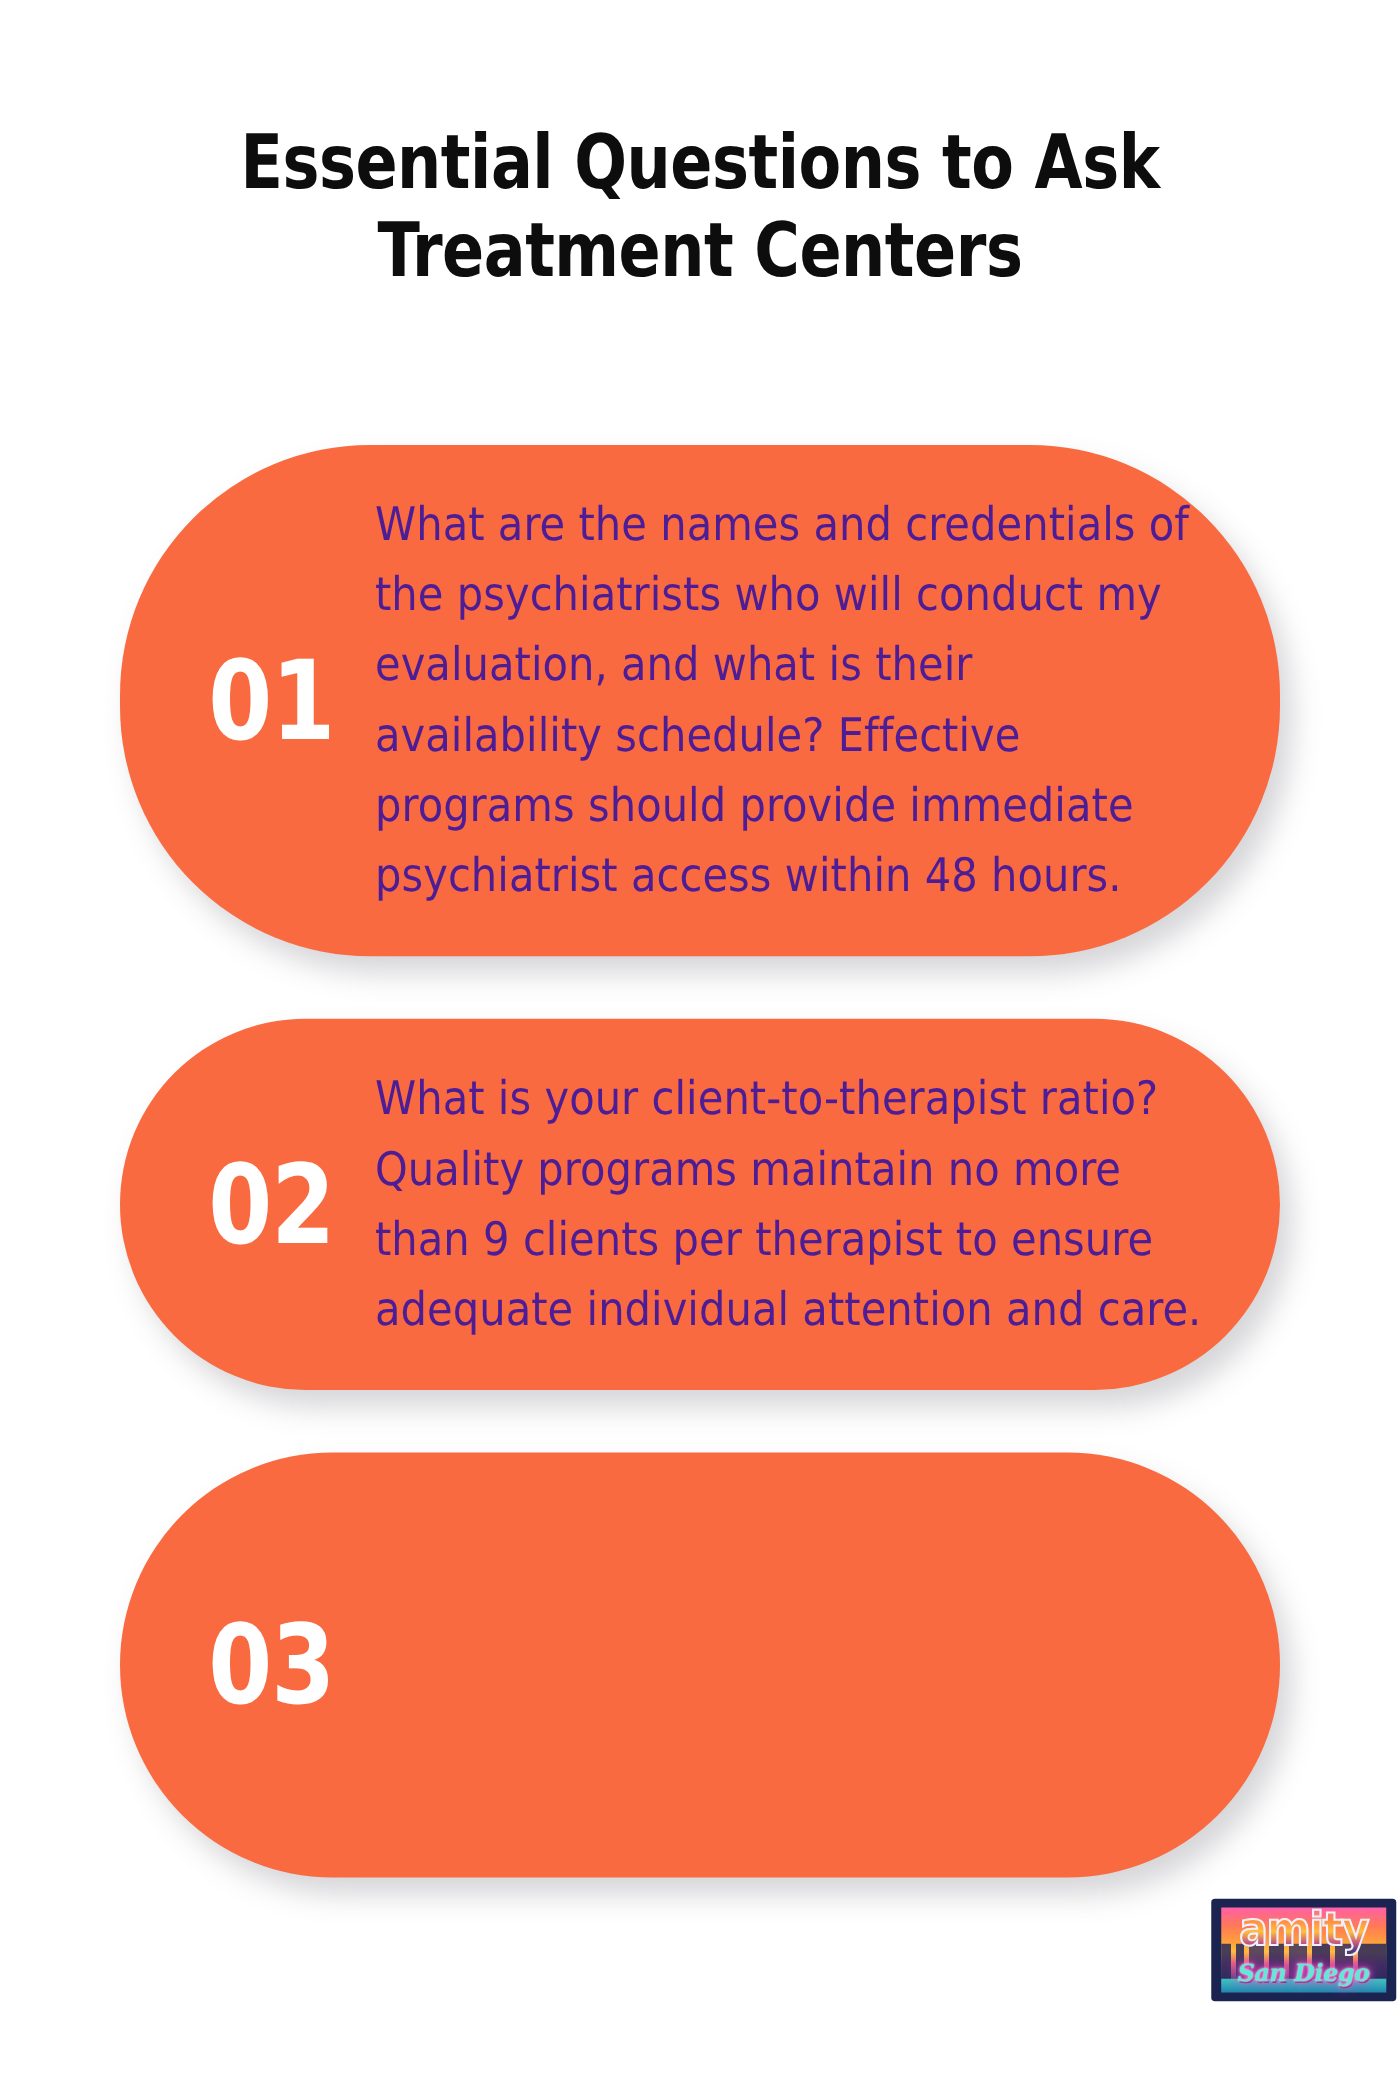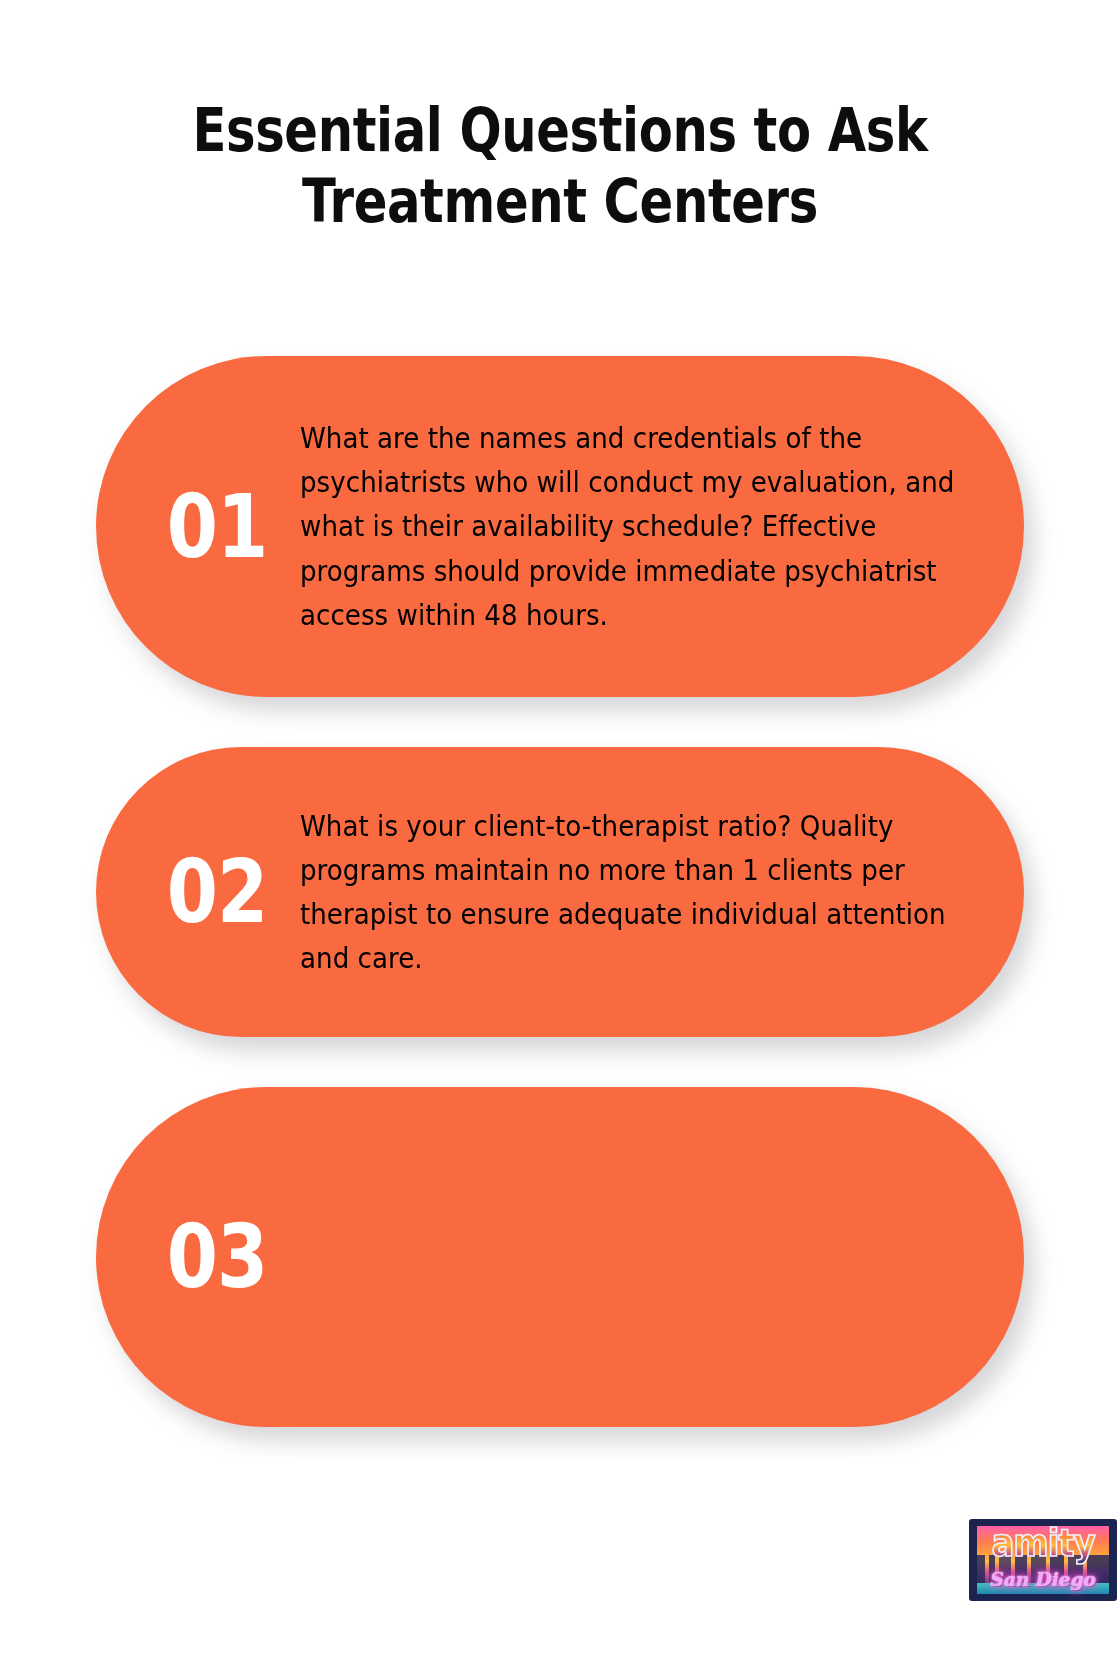--- a/index.html
+++ b/index.html
@@ -72,23 +72,23 @@
     letter-spacing:-1px;
     transform:scaleX(0.93);
   }
 
   .card-text {
     flex:1 1 auto;
     padding-left:8px;
     padding-right:4px;
     font-family:"DejaVu Sans Condensed", "Liberation Sans Narrow", "Liberation Sans", sans-serif;
     font-weight:400;
-    font-size:29px;
+    font-size:37px;
     line-height:1.52;
-    color:#000000;
+    color:#4c1d95;
     letter-spacing:0.05px;
   }
 
   
   .card--1 { min-height:341px; }
   .card--2 { min-height:290px; }
   .card--3 { min-height:340px; }
 
   
   .logo {
@@ -171,21 +171,21 @@
   .logo-script {
     position:absolute;
     left:0; bottom:12px;
     width:148px;
     text-align:center;
     font-family:"DejaVu Serif", "Liberation Serif", serif;
     font-style:italic;
     font-weight:700;
     font-size:19px;
     line-height:1;
-    color:#f0abfc;
+    color:#5eead4;
     text-shadow:
       0 0 2px #ffffff,
       0 0 6px #ff4fd8,
       0 0 11px #ff2ec9,
       1px 1px 0 #7a1060;
     letter-spacing:-0.3px;
   }
 </style>
 </head>
 <body>
@@ -199,21 +199,21 @@
 
   <div class="cards">
 
     <div class="card card--1">
       <div class="card-number">01</div>
       <div class="card-text">What are the names and credentials of the psychiatrists who will conduct my evaluation, and what is their availability schedule? Effective programs should provide immediate psychiatrist access within 48 hours.</div>
     </div>
 
     <div class="card card--2">
       <div class="card-number">02</div>
-      <div class="card-text">What is your client-to-therapist ratio? Quality programs maintain no more than 1 clients per therapist to ensure adequate individual attention and care.</div>
+      <div class="card-text">What is your client-to-therapist ratio? Quality programs maintain no more than 9 clients per therapist to ensure adequate individual attention and care.</div>
     </div>
 
     <div class="card card--3">
       <div class="card-number">03</div>
     </div>
 
   </div>
 
   <div class="logo">
     <div class="logo-sky"></div>

